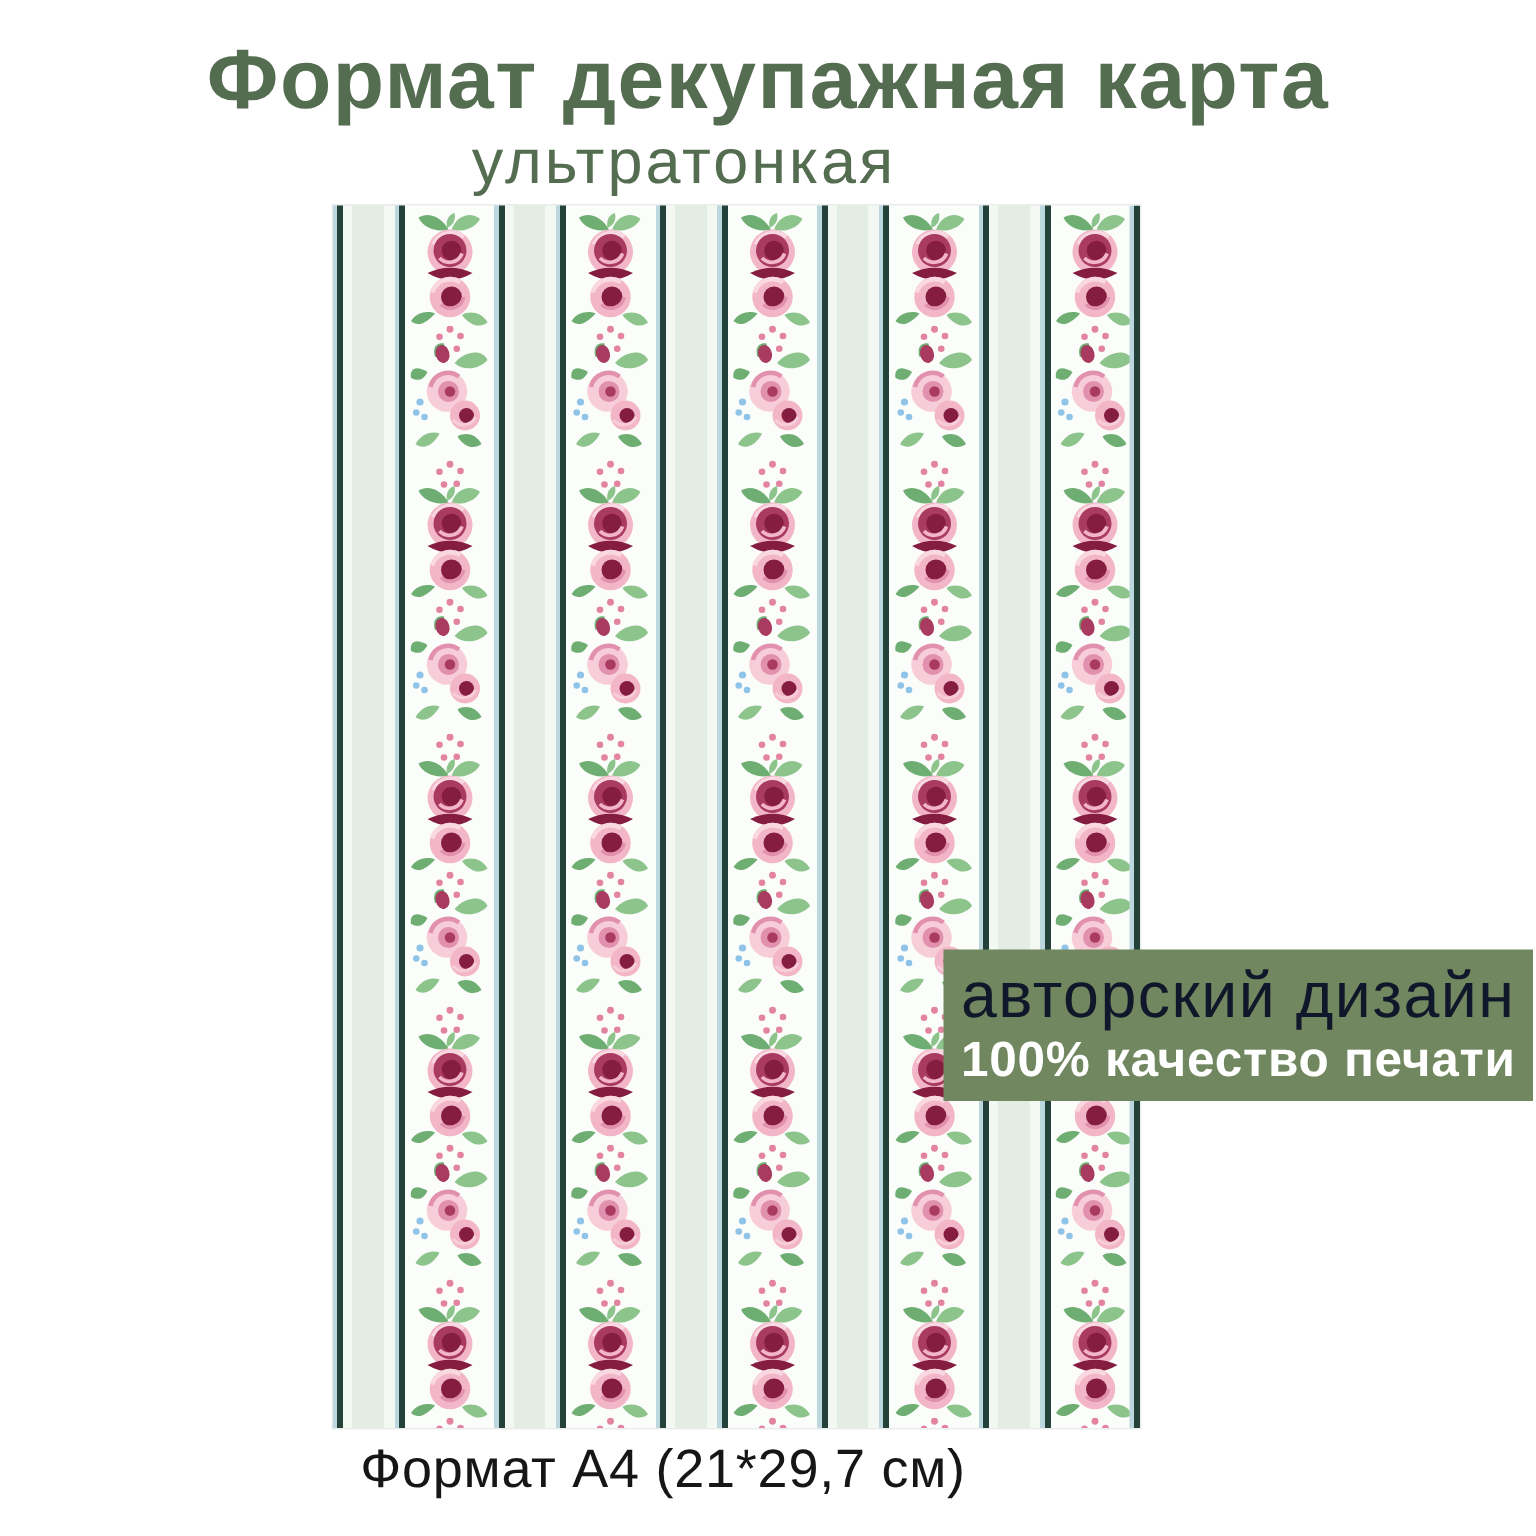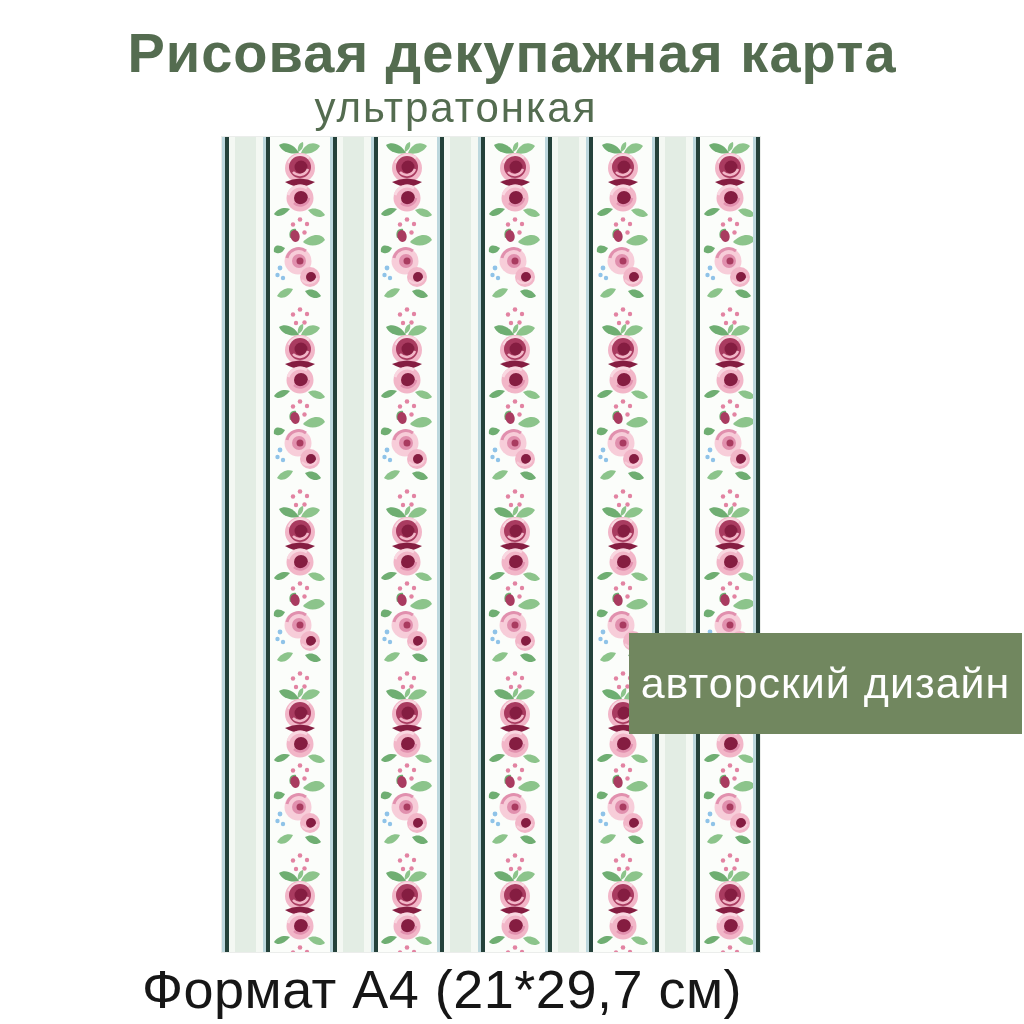--- a/index.html
+++ b/index.html
@@ -41,31 +41,31 @@
     background:linear-gradient(to right, var(--stripe-blue) 0 3px, var(--stripe-dark) 3px 7px);
   }
   .motif{position:absolute;line-height:0;}
   .badge{
     position:absolute;left:629px;top:633px;width:393px;height:101px;
     background:var(--badge-green);
     display:flex;flex-direction:column;justify-content:center;align-items:center;
     gap:1px;
   }
   .badge-line1{
-    color:#ffffff;font-size:43px;font-weight:400;letter-spacing:1px;line-height:1.05;
+    color:#0f172a;font-size:43px;font-weight:400;letter-spacing:1px;line-height:1.05;
     white-space:nowrap;
   }
   .badge-line2{
     color:#ffffff;font-size:33px;font-weight:700;letter-spacing:0.5px;line-height:1.1;
     white-space:nowrap;
   }
   .footer{
     position:absolute;top:958px;left:0;width:884px;
     text-align:center;
-    font-size:54px;font-weight:400;letter-spacing:0.5px;
+    font-size:36px;font-weight:400;letter-spacing:0.5px;
     color:var(--text-dark);
   }
   svg.defs{position:absolute;width:0;height:0;}
 </style>
 </head>
 <body>
 
 <svg class="defs" aria-hidden="true">
   <defs>
     <symbol id="rose-large" viewBox="0 0 56 78">
@@ -106,21 +106,21 @@
     <symbol id="dots" viewBox="0 0 22 22">
       <circle cx="11" cy="3.5" r="2.3" style="fill:var(--dot-pink)"></circle>
       <circle cx="4" cy="8.5" r="2.2" style="fill:var(--dot-pink)"></circle>
       <circle cx="18" cy="8" r="2.2" style="fill:var(--dot-pink)"></circle>
       <circle cx="7" cy="17" r="2.2" style="fill:var(--dot-pink)"></circle>
       <circle cx="15.5" cy="16.5" r="2.2" style="fill:var(--dot-pink)"></circle>
     </symbol>
   </defs>
 </svg>
 
-<div class="title">Рисовая декупажная карта</div>
+<div class="title">Формат декупажная карта</div>
 <div class="subtitle">ультратонкая</div>
 
 <div class="paper">
   <div id="pattern-layer">
       <div class="motif" style="left: 49.8px; top: 4px;"><svg width="56" height="78">
           <use href="#rose-large"></use>
         </svg></div>
       <div class="motif" style="left: 66.8px; top: 79px;"><svg width="22" height="22">
           <use href="#dots"></use>
         </svg></div>
@@ -386,15 +386,16 @@
           <use href="#rose-large"></use>
         </svg></div>
       <div class="motif" style="left: 497.2px; top: 807px;"><svg width="22" height="22">
           <use href="#dots"></use>
         </svg></div>
     </div>
 </div>
 
 <div class="badge">
   <div class="badge-line1">авторский дизайн</div>
+  <div class="badge-line2">100% качество печати</div>
 </div>
 
 <div class="footer">Формат А4 (21*29,7 см)</div>
 
 </body></html>

